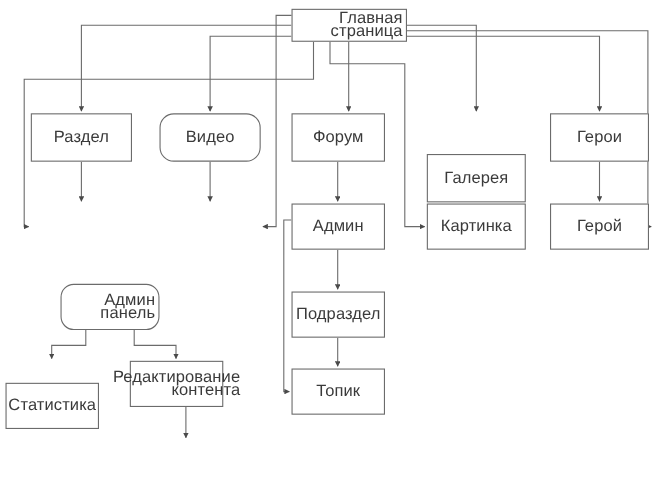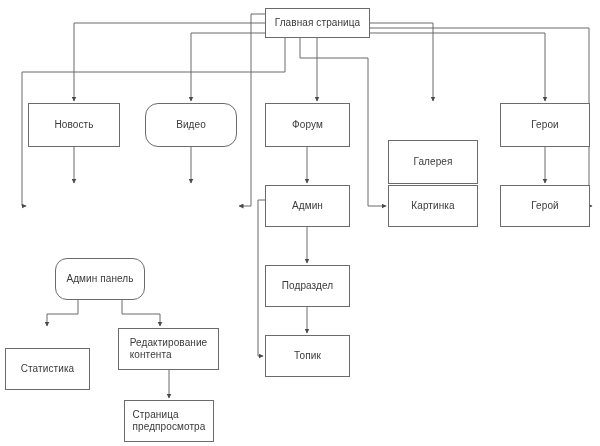--- a/index.html
+++ b/index.html
@@ -23,23 +23,23 @@
     height: 446px;
   }
   .node {
     position: absolute;
     box-sizing: border-box;
     border: 1px solid #6b6b6b;
     background: #ffffff;
     display: flex;
     align-items: center;
     justify-content: center;
-    text-align: left;
+    text-align: right;
     color: #3a3a3a;
-    font-size: 10px;
+    font-size: 15px;
     line-height: 12px;
     letter-spacing: 0.1px;
     z-index: 2;
   }
   .node span {
     display: block;
     padding: 0 3px;
     white-space: pre-line;
   }
 </style>
@@ -89,21 +89,21 @@
       <path d="M 122 300 L 122 314 L 160 314 L 160 326"></path>
       <path d="M 169 370 L 169 398"></path>
     </g>
   </svg>
 
   <div class="node" style="left:265px;top:8px;width:105px;height:30px;">
     <span>Главная страница</span>
   </div>
 
   <div class="node" style="left:28px;top:103px;width:92px;height:44px;">
-    <span>Новость</span>
+    <span>Раздел</span>
   </div>
 
   <div class="node" style="left:145px;top:103px;width:92px;height:44px;border-radius:13px;">
     <span>Видео</span>
   </div>
 
   <div class="node" style="left:265px;top:103px;width:85px;height:44px;">
     <span>Форум</span>
   </div>
 
@@ -138,23 +138,19 @@
   </div>
 
   <div class="node" style="left:55px;top:258px;width:90px;height:42px;border-radius:12px;">
     <span>Админ панель</span>
   </div>
 
   <div class="node" style="left:5px;top:328px;width:85px;height:42px;margin-top:20px;">
     <span>Статистика</span>
   </div>
 
-  <div class="node" style="left:118px;top:328px;width:101px;height:42px;">
+  <div class="node" style="left:118px;top:328px;width:85px;height:42px;">
     <span>Редактирование
 контента</span>
   </div>
 
-  <div class="node" style="left:124px;top:400px;width:90px;height:42px;">
-    <span>Страница
-предпросмотра</span>
-  </div>
 
 </div>
 
 </body></html>

